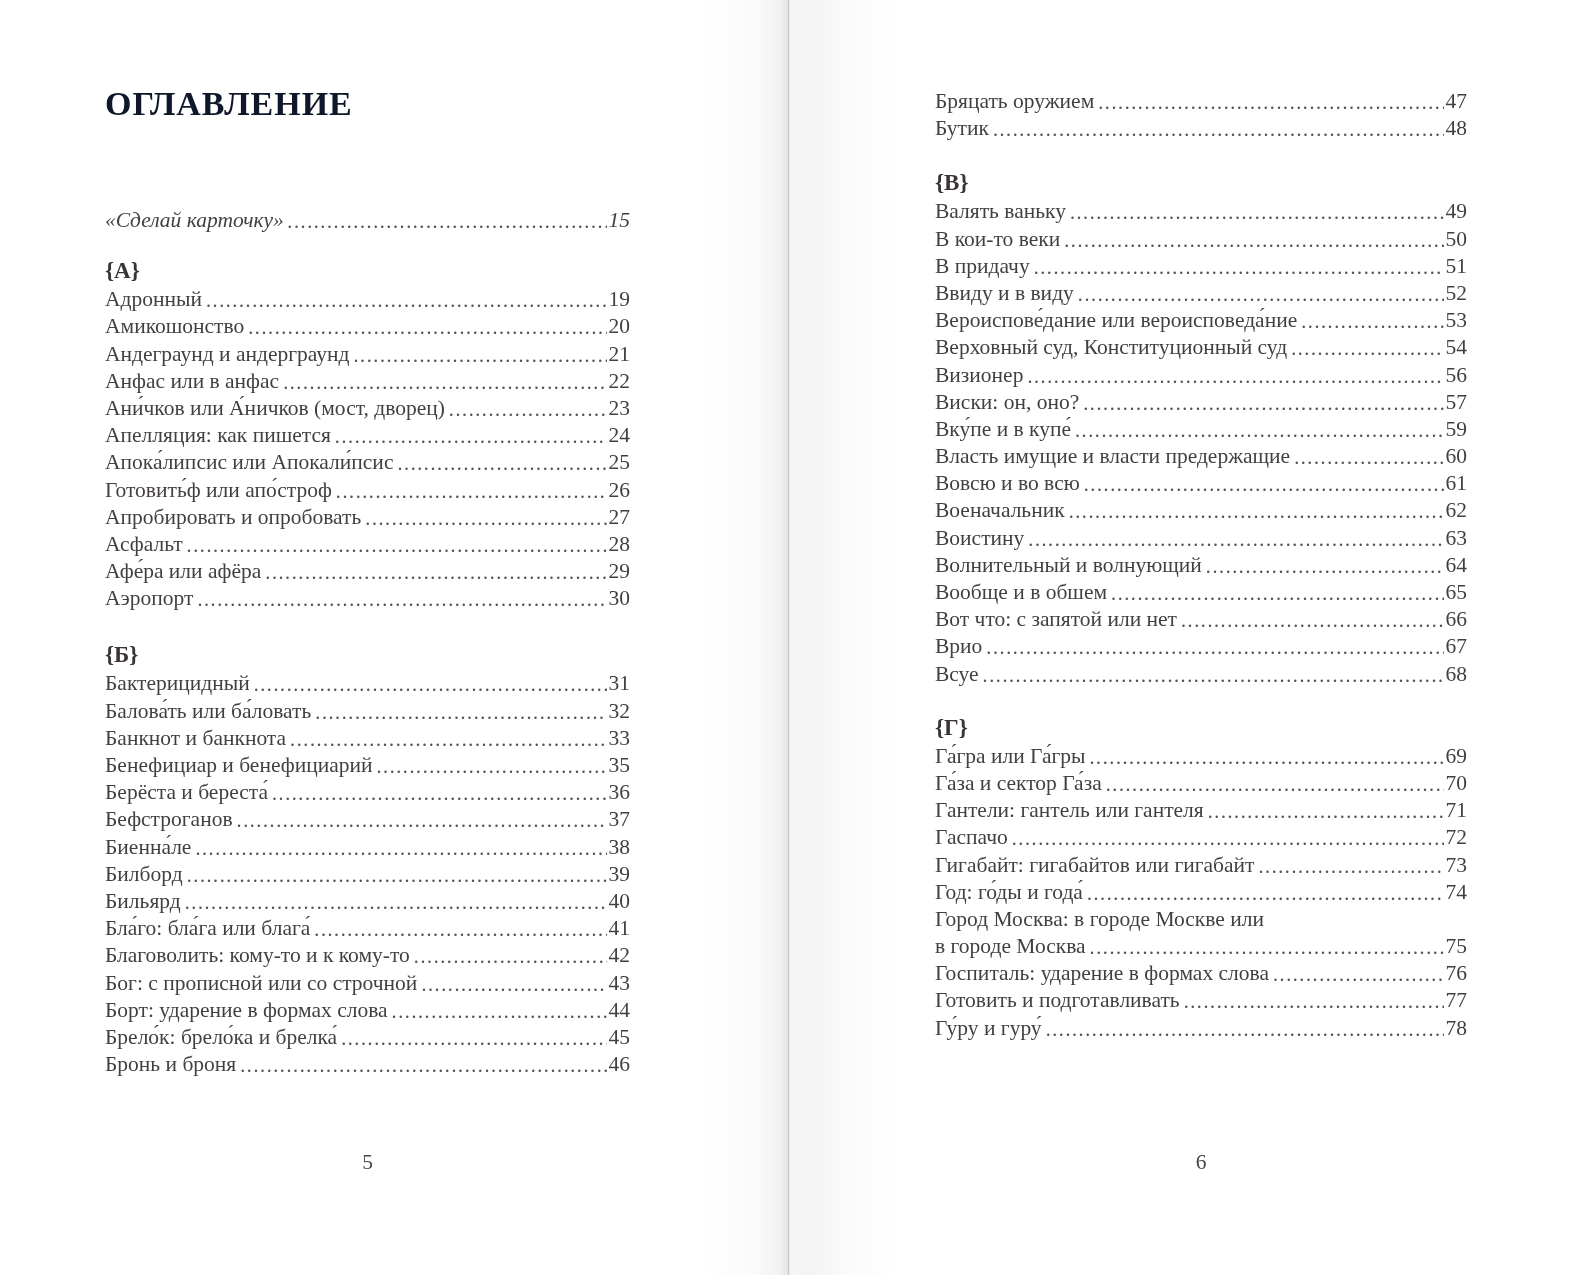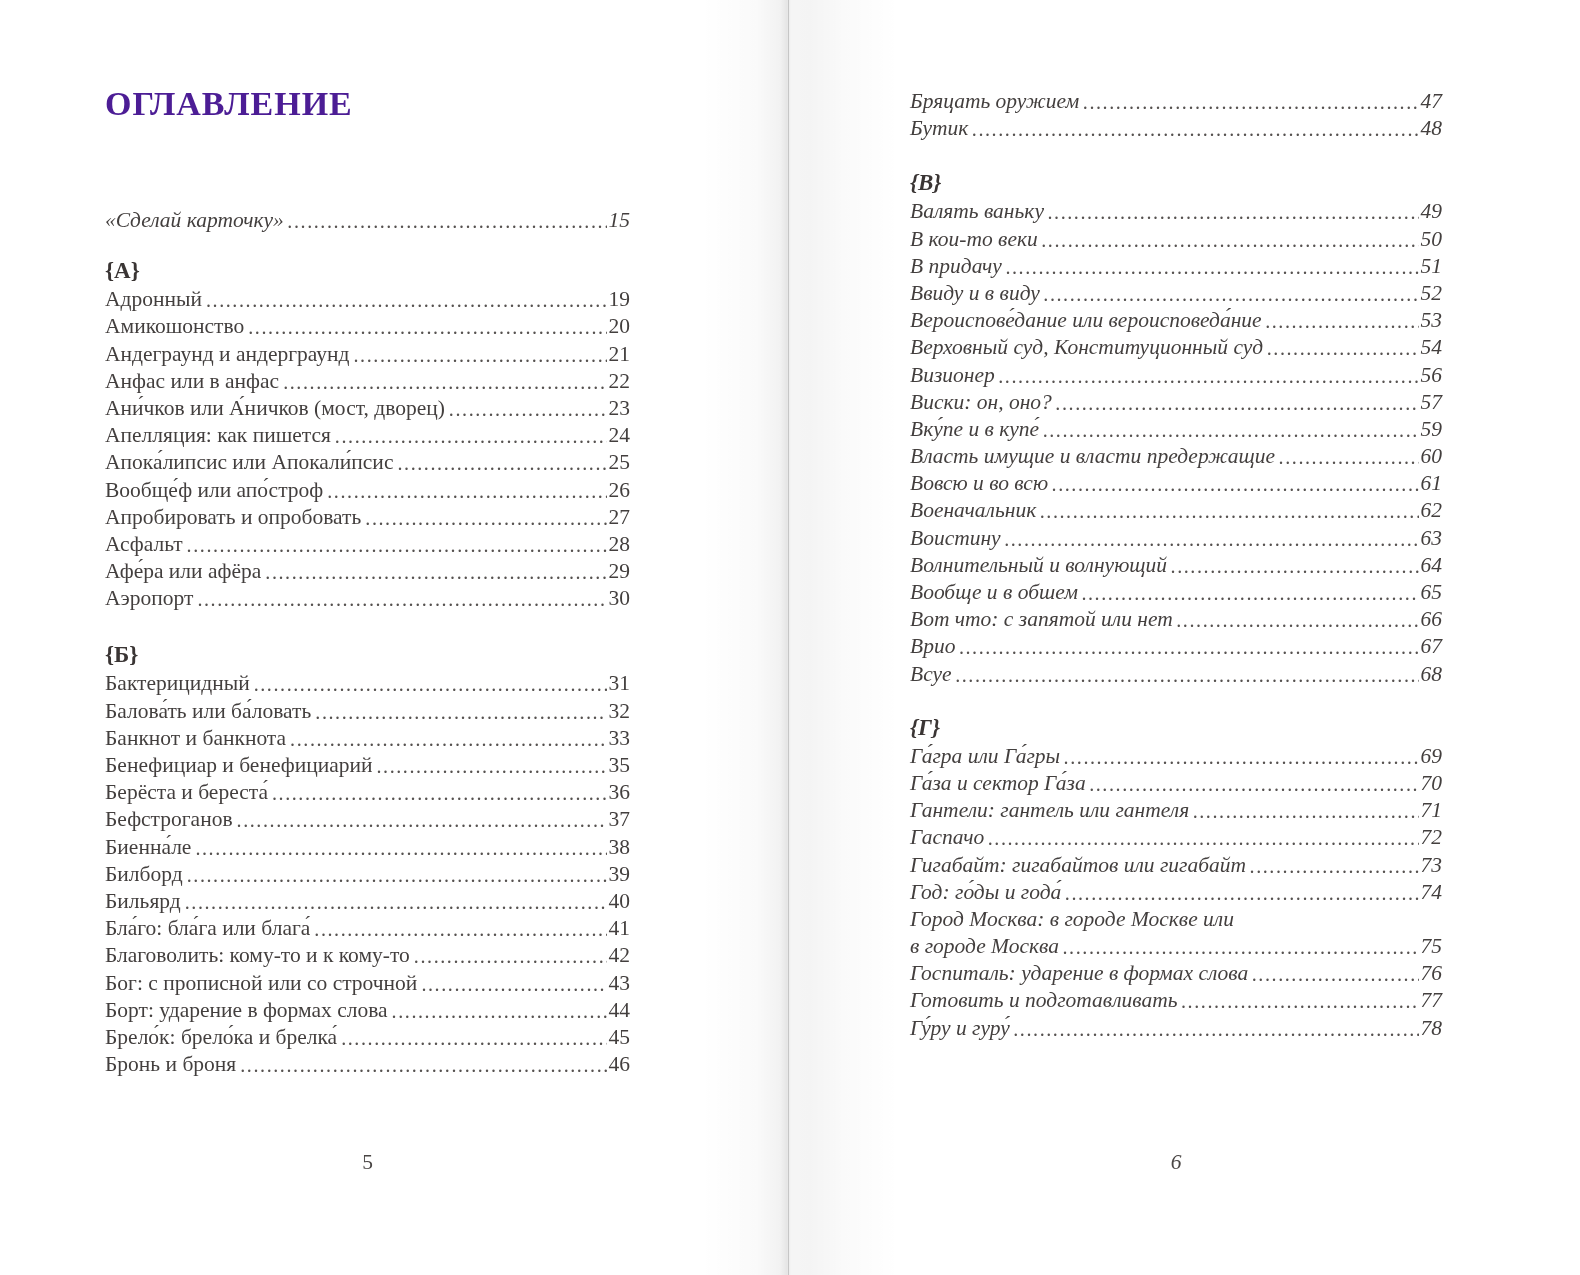--- a/index.html
+++ b/index.html
@@ -42,29 +42,29 @@
     height: 100%;
     background: #c6c6c6;
     pointer-events: none;
   }
   .page {
     position: absolute;
     top: 0;
     height: 1275px;
   }
   .page-left  { left: 105px; width: 525px; }
-  .page-right { left: 910px; width: 532px; font-style: italic; }
+  .page-right { left: 935px; width: 532px; }
 
   .book-title {
     margin-top: 84px;
     font-size: 34px;
     line-height: 40px;
     font-weight: bold;
     letter-spacing: 1px;
-    color: #4c1d95;
+    color: #0f172a;
   }
   .toc-heading {
     font-size: 23px;
     line-height: 30px;
     font-weight: bold;
     color: #3a3534;
   }
   .toc-row {
     display: flex;
     align-items: stretch;
@@ -158,21 +158,21 @@
             <span class="toc-label">Апелляция: как пишется</span>
             <span class="toc-dots"></span>
             <span class="toc-num">24</span>
           </div>
           <div class="toc-row">
             <span class="toc-label">Апока́липсис или Апокали́псис</span>
             <span class="toc-dots"></span>
             <span class="toc-num">25</span>
           </div>
           <div class="toc-row">
-            <span class="toc-label">Вообще́ф или апо́строф</span>
+            <span class="toc-label">Готовить́ф или апо́строф</span>
             <span class="toc-dots"></span>
             <span class="toc-num">26</span>
           </div>
           <div class="toc-row">
             <span class="toc-label">Апробировать и опробовать</span>
             <span class="toc-dots"></span>
             <span class="toc-num">27</span>
           </div>
           <div class="toc-row">
             <span class="toc-label">Асфальт</span>

